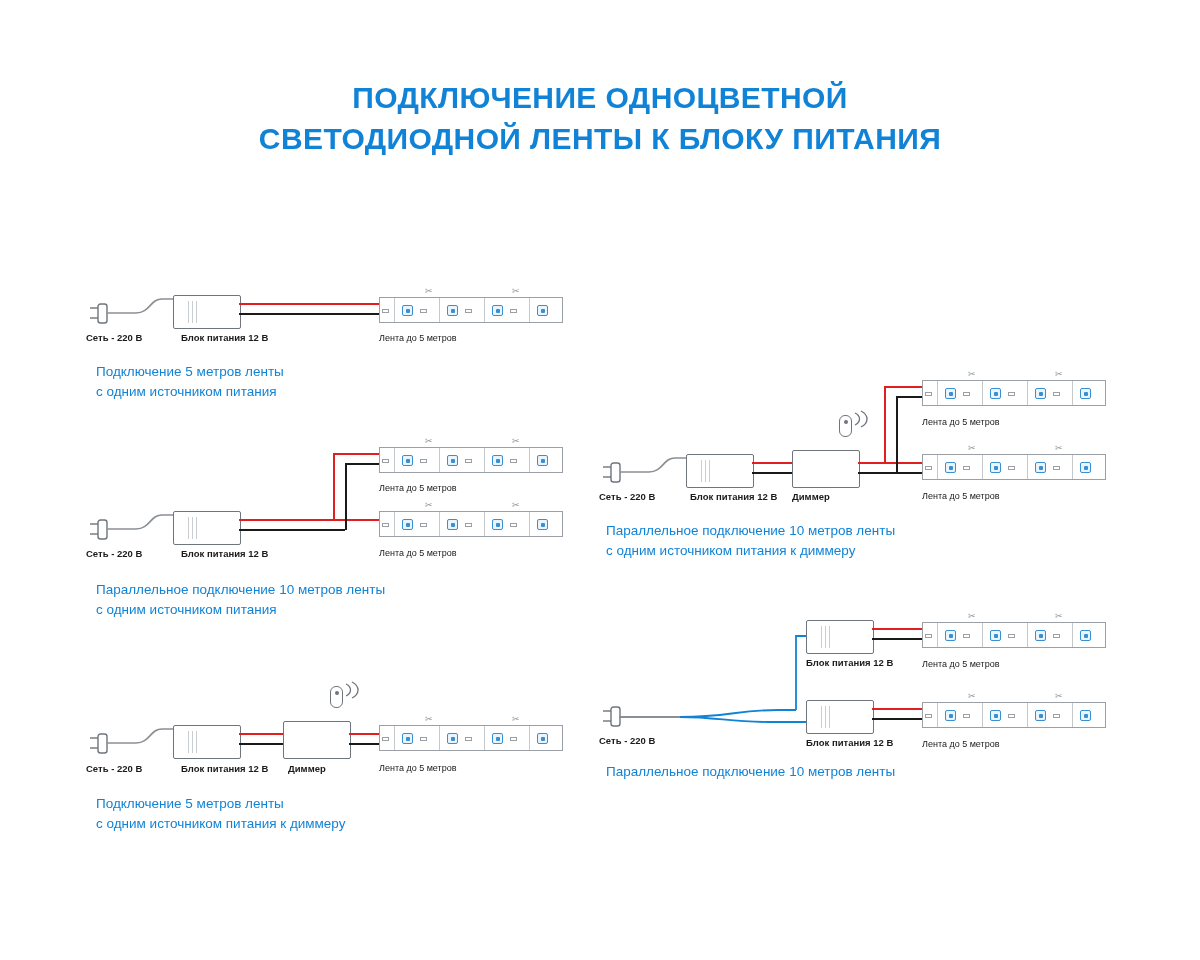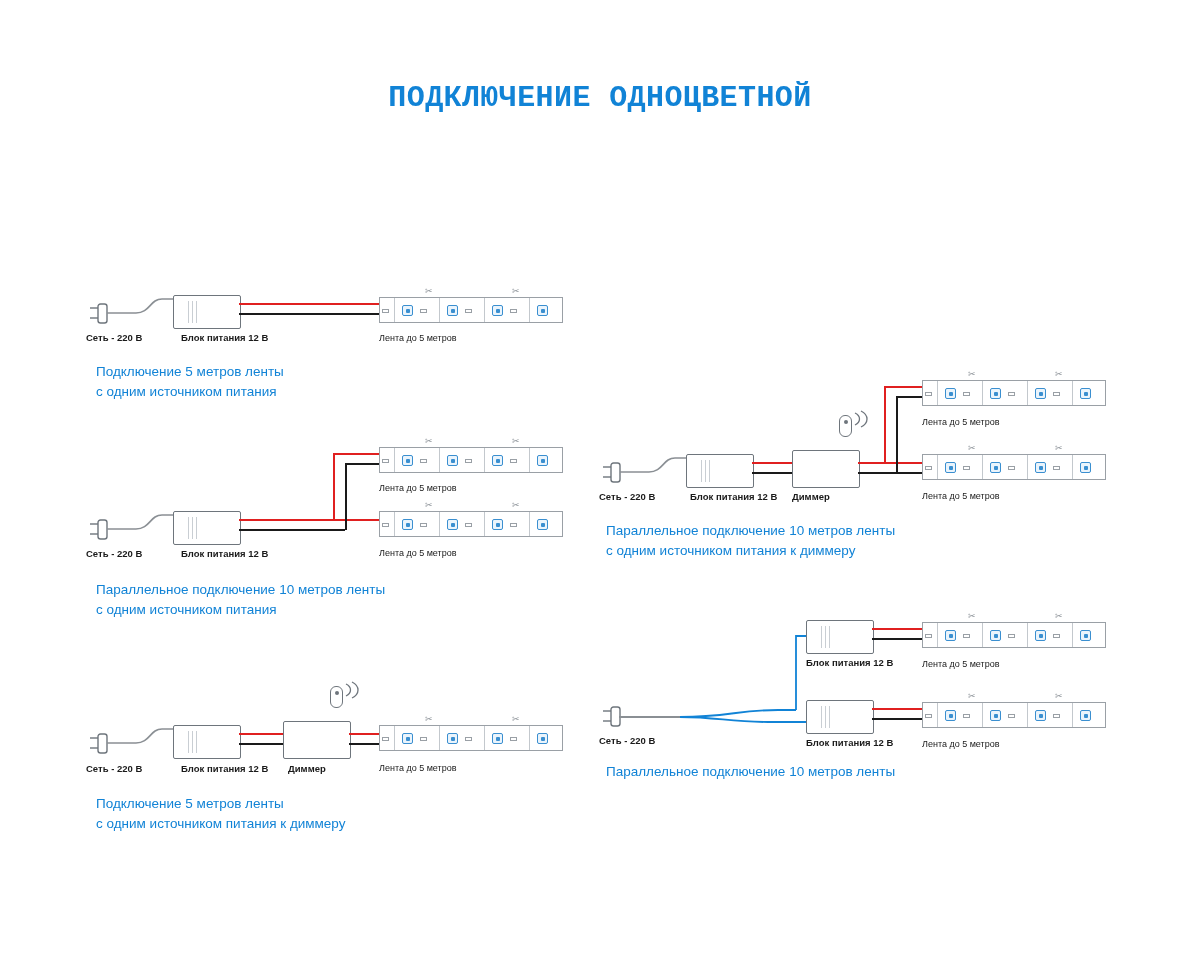--- a/index.html
+++ b/index.html
@@ -19,21 +19,21 @@
     left: 0;
     top: 78px;
     width: 1200px;
     text-align: center;
     color: #1183d6;
     font-size: 30px;
     font-weight: bold;
     letter-spacing: 0.4px;
     line-height: 1.35;
   }
-  .title div { white-space: nowrap; font-family: Liberation Mono, monospace; }
+  .title div { white-space: nowrap; }
 
   .diagram {
     position: absolute;
   }
   .caption {
     position: absolute;
     color: #1183d6;
     font-size: 13.5px;
     line-height: 1.45;
     white-space: nowrap;
@@ -143,20 +143,21 @@
     border-radius: 50%;
     background: #6e757c;
   }
   .waves { position: absolute; }
 </style>
 </head>
 <body>
 
 <div class="title">
   <div>ПОДКЛЮЧЕНИЕ ОДНОЦВЕТНОЙ</div>
+  <div>СВЕТОДИОДНОЙ ЛЕНТЫ К БЛОКУ ПИТАНИЯ</div>
 </div>
 
 <div class="diagram" style="left:0; top:0; width:600px; height:400px;">
 
   <svg class="plug" style="left:88px; top:303px; width:26px; height:22px;" viewBox="0 0 26 22">
     <line x1="2" y1="5" x2="10" y2="5" stroke="#6e757c" stroke-width="1.4"></line>
     <line x1="2" y1="15" x2="10" y2="15" stroke="#6e757c" stroke-width="1.4"></line>
     <rect x="10" y="1" width="9" height="19" rx="2.5" fill="#fff" stroke="#6e757c" stroke-width="1.4"></rect>
   </svg>
 

